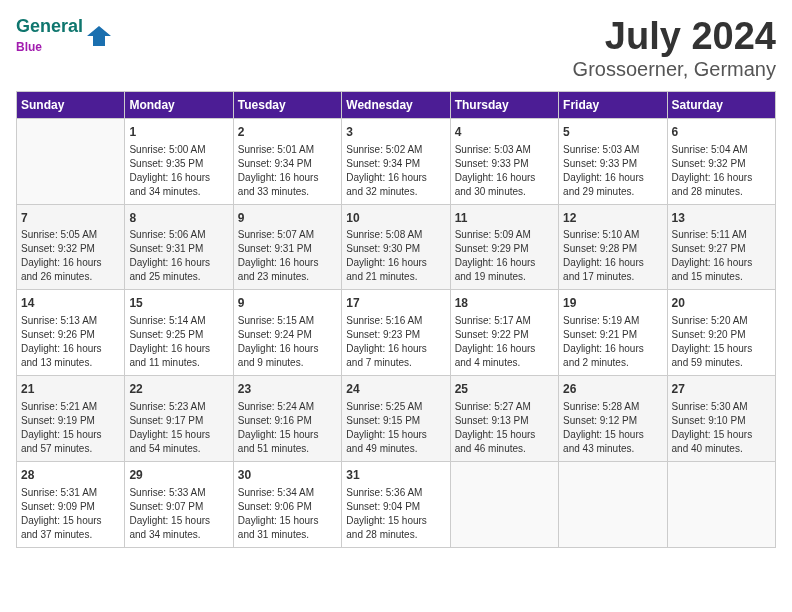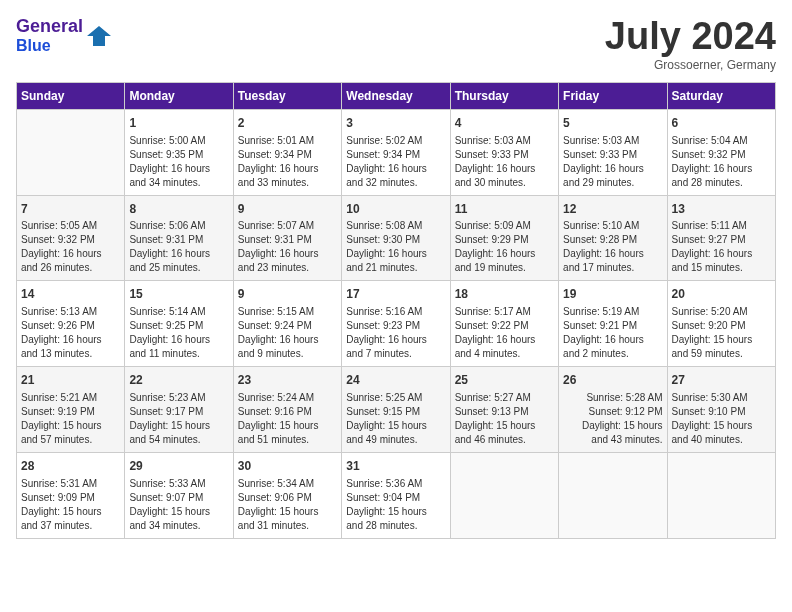--- a/index.html
+++ b/index.html
@@ -16,43 +16,43 @@
       align-items: flex-start;
       margin-bottom: 10px;
     }
     .logo {
       display: flex;
       align-items: center;
     }
     .logo-text-general {
       font-size: 18px;
       font-weight: bold;
-      color: #4c1d95;
+      color: #0f766e;
     }
     .logo-text-blue {
-      font-size: 16px;
-      font-weight: bold;
-      color: #1d4ed8;
+      font-size: 12px;
+      font-weight: bold;
+      color: #a21caf;
     }
     .logo-icon {
       width: 28px;
       height: 28px;
       margin-left: 2px;
     }
     .title-block {
       text-align: right;
     }
     .month-title {
       font-size: 38px;
       font-weight: bold;
       color: #333;
       line-height: 1.1;
     }
     .location-title {
-      font-size: 12px;
+      font-size: 20px;
       color: #555;
     }
     table {
       width: 100%;
       border-collapse: collapse;
       font-size: 10.5px;
     }
     thead tr th {
       background-color: #4c1d95;
       color: #fff;
@@ -298,21 +298,21 @@
         </td>
         <td>
           <span class="day-number">25</span>
           <div class="day-info" style="white-space: pre-line;">Sunrise: 5:27 AM
 Sunset: 9:13 PM
 Daylight: 15 hours
 and 46 minutes.</div>
         </td>
         <td>
           <span class="day-number">26</span>
-          <div class="day-info" style="white-space: pre-line; text-align: right;">Sunrise: 5:28 AM
+          <div class="day-info" style="white-space: pre-line;">Sunrise: 5:28 AM
 Sunset: 9:12 PM
 Daylight: 15 hours
 and 43 minutes.</div>
         </td>
         <td>
           <span class="day-number">27</span>
           <div class="day-info" style="white-space: pre-line;">Sunrise: 5:30 AM
 Sunset: 9:10 PM
 Daylight: 15 hours
 and 40 minutes.</div>

